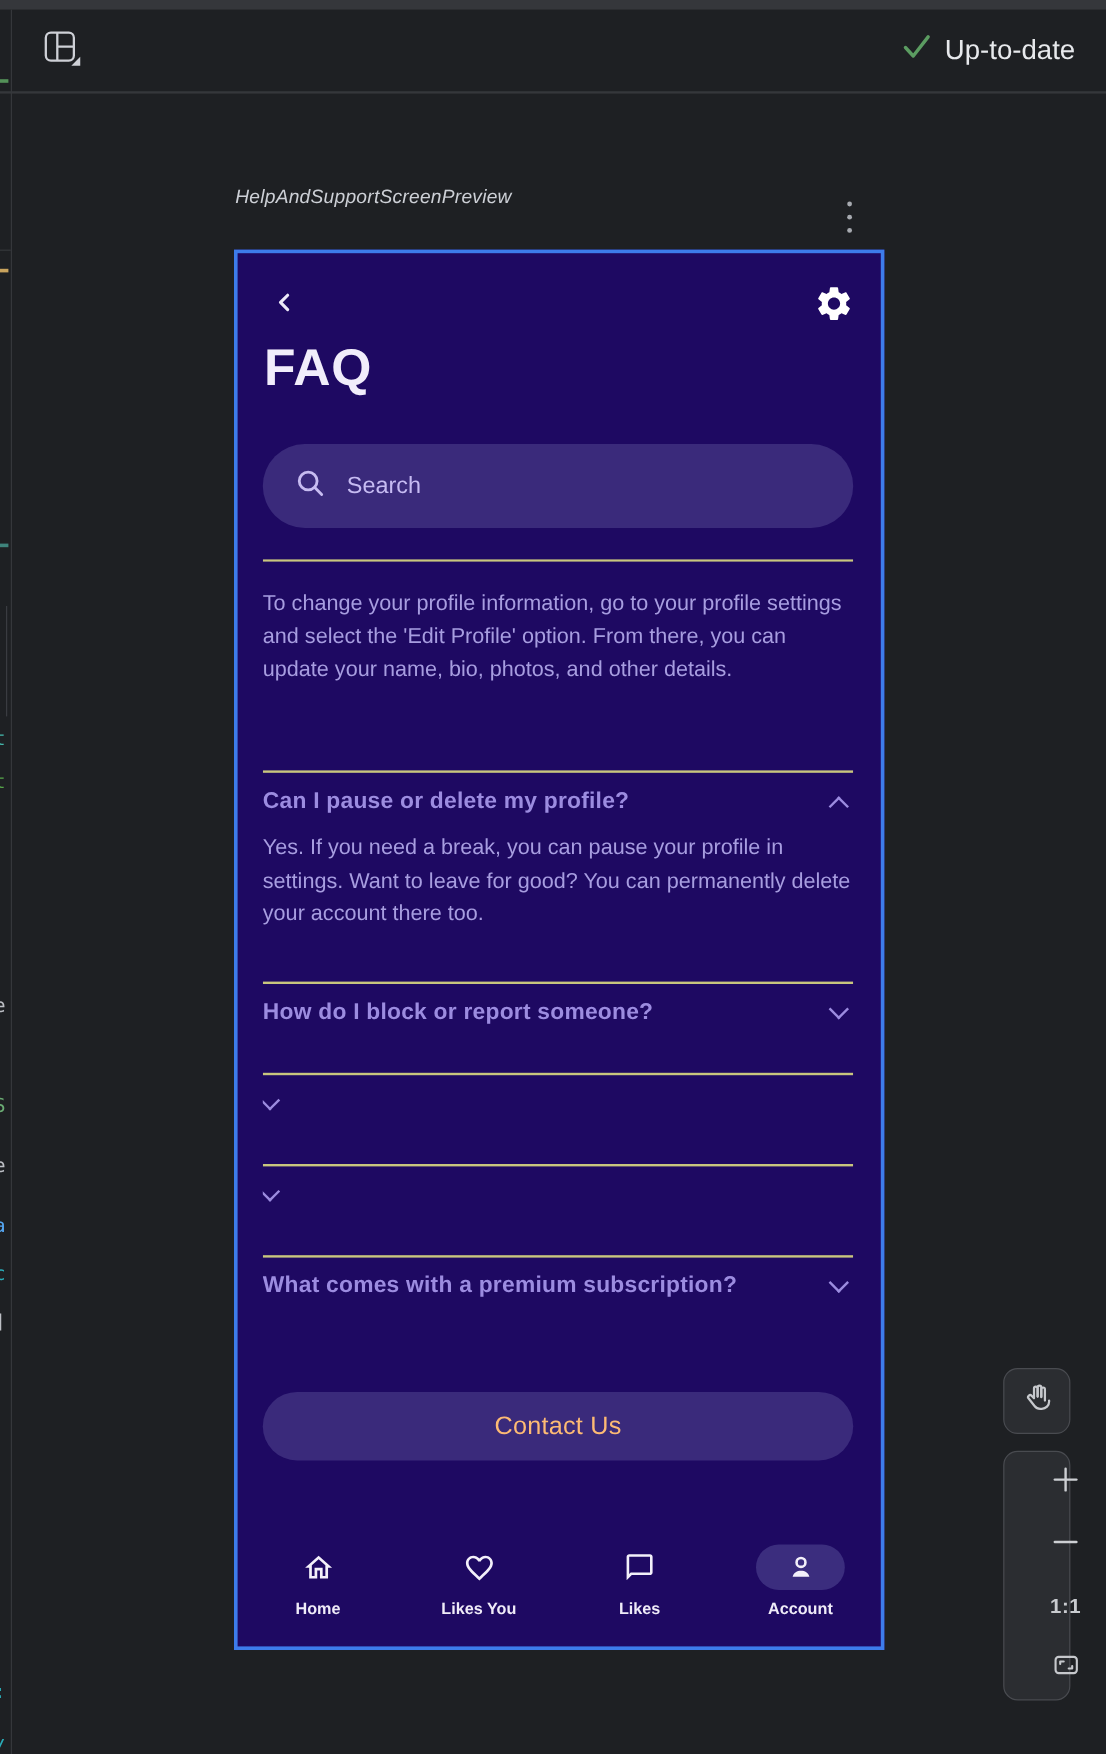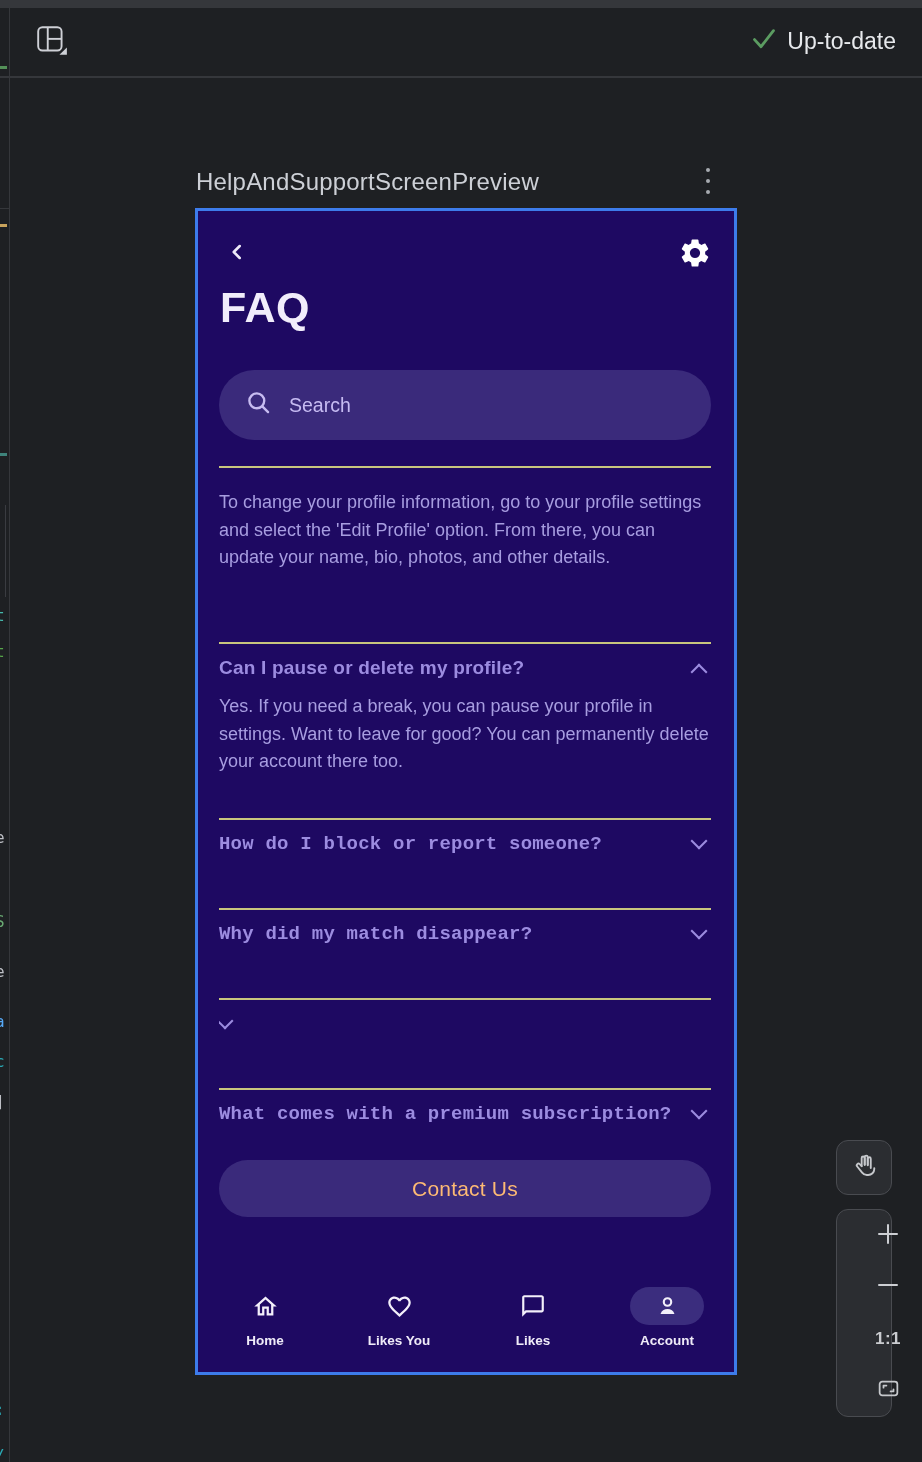--- a/index.html
+++ b/index.html
@@ -19,21 +19,21 @@
   
   .top-strip{left:0;top:0;width:922px;height:8px;background:var(--strip);}
   .toolbar-sep{left:0;top:76px;width:922px;height:2px;background:var(--sep);}
   .left-divider{left:9px;top:8px;width:1px;height:1454px;background:var(--sep);}
   .left-strip-sep{left:0;top:208px;width:9px;height:1px;background:var(--sep);}
 
   .layout-btn{left:34px;top:24px;width:36px;height:38px;display:flex;align-items:center;justify-content:center;cursor:pointer;}
   .status{right:26px;top:26px;display:flex;align-items:center;gap:10px;cursor:pointer;}
   .status-label{font-size:23px;color:var(--status-text);}
 
-  .preview-title{left:196px;top:168px;font-size:24px;color:var(--title);letter-spacing:.2px;}
+  .preview-title{left:196px;top:156px;font-size:16px;color:var(--title);letter-spacing:.2px;font-style:italic;}
   .kebab{left:698px;top:163px;width:20px;height:36px;display:flex;flex-direction:column;align-items:center;justify-content:center;gap:7px;cursor:pointer;}
   .kebab i{width:4px;height:4px;border-radius:50%;background:var(--kebab);}
 
   
   .edge{left:0;top:0;width:9px;height:1462px;overflow:hidden;}
   .edge .frag{position:absolute;left:-5px;font-family:"DejaVu Sans Mono",monospace;font-size:16px;}
   .edge .bar{position:absolute;left:0;width:7px;height:3px;}
   .popup-edge{left:5px;top:505px;width:1px;height:92px;background:#3a3c41;}
 
   
@@ -46,21 +46,21 @@
 
   .faq-title{left:22px;top:72px;font-size:43px;font-weight:700;color:var(--white);letter-spacing:.5px;}
 
   .search-bar{left:21px;top:159px;width:492px;height:70px;border-radius:36px;background:var(--pill);
               display:flex;align-items:center;padding-left:26px;box-sizing:border-box;gap:17px;cursor:text;}
   .search-bar span{font-size:19.5px;color:var(--search-text);}
 
   .faq-list{left:21px;top:255px;width:492px;height:656px;overflow:hidden;}
   .faq-item{border-top:2px solid var(--divider);padding-top:10px;box-sizing:border-box;}
   .faq-item.exp{height:176px;}
-  .faq-item.col{height:90px;font-family:Liberation Mono, monospace;}
+  .faq-item.col{height:76px;}
   .q-row{display:flex;align-items:center;justify-content:space-between;height:28px;cursor:pointer;}
   .q-text{font-size:19px;font-weight:700;color:var(--question);letter-spacing:.2px;}
   .chev{display:inline-block;width:10px;height:10px;border-right:2.4px solid var(--question);border-bottom:2.4px solid var(--question);margin-right:6px;}
   .chev.up{transform:rotate(-135deg);margin-top:8px;}
   .chev.down{transform:rotate(45deg);margin-top:-6px;}
   .a-text{margin-top:11px;font-size:18px;line-height:27.5px;color:var(--body);}
 
   .contact-btn{left:21px;top:949px;width:492px;height:57px;border-radius:28.5px;background:var(--pill);
                display:flex;align-items:center;justify-content:center;cursor:pointer;}
   .contact-btn span{font-size:21px;color:#fdba74;letter-spacing:.2px;}
@@ -175,21 +175,20 @@
         <div class="a-text">Yes. If you need a break, you can pause your profile in settings. Want to leave for good? You can permanently delete your account there too.</div>
       </div>
       <div class="faq-item col">
         <div class="q-row">
           <span class="q-text">How do I block or report someone?</span>
           <span class="chev down"></span>
         </div>
       </div>
       <div class="faq-item col">
         <div class="q-row">
-          <span class="q-text">Why did my match disappear?</span>
           <span class="chev down"></span>
         </div>
       </div>
       <div class="faq-item col">
         <div class="q-row">
           <span class="chev down"></span>
         </div>
       </div>
       <div class="faq-item col">
         <div class="q-row">

